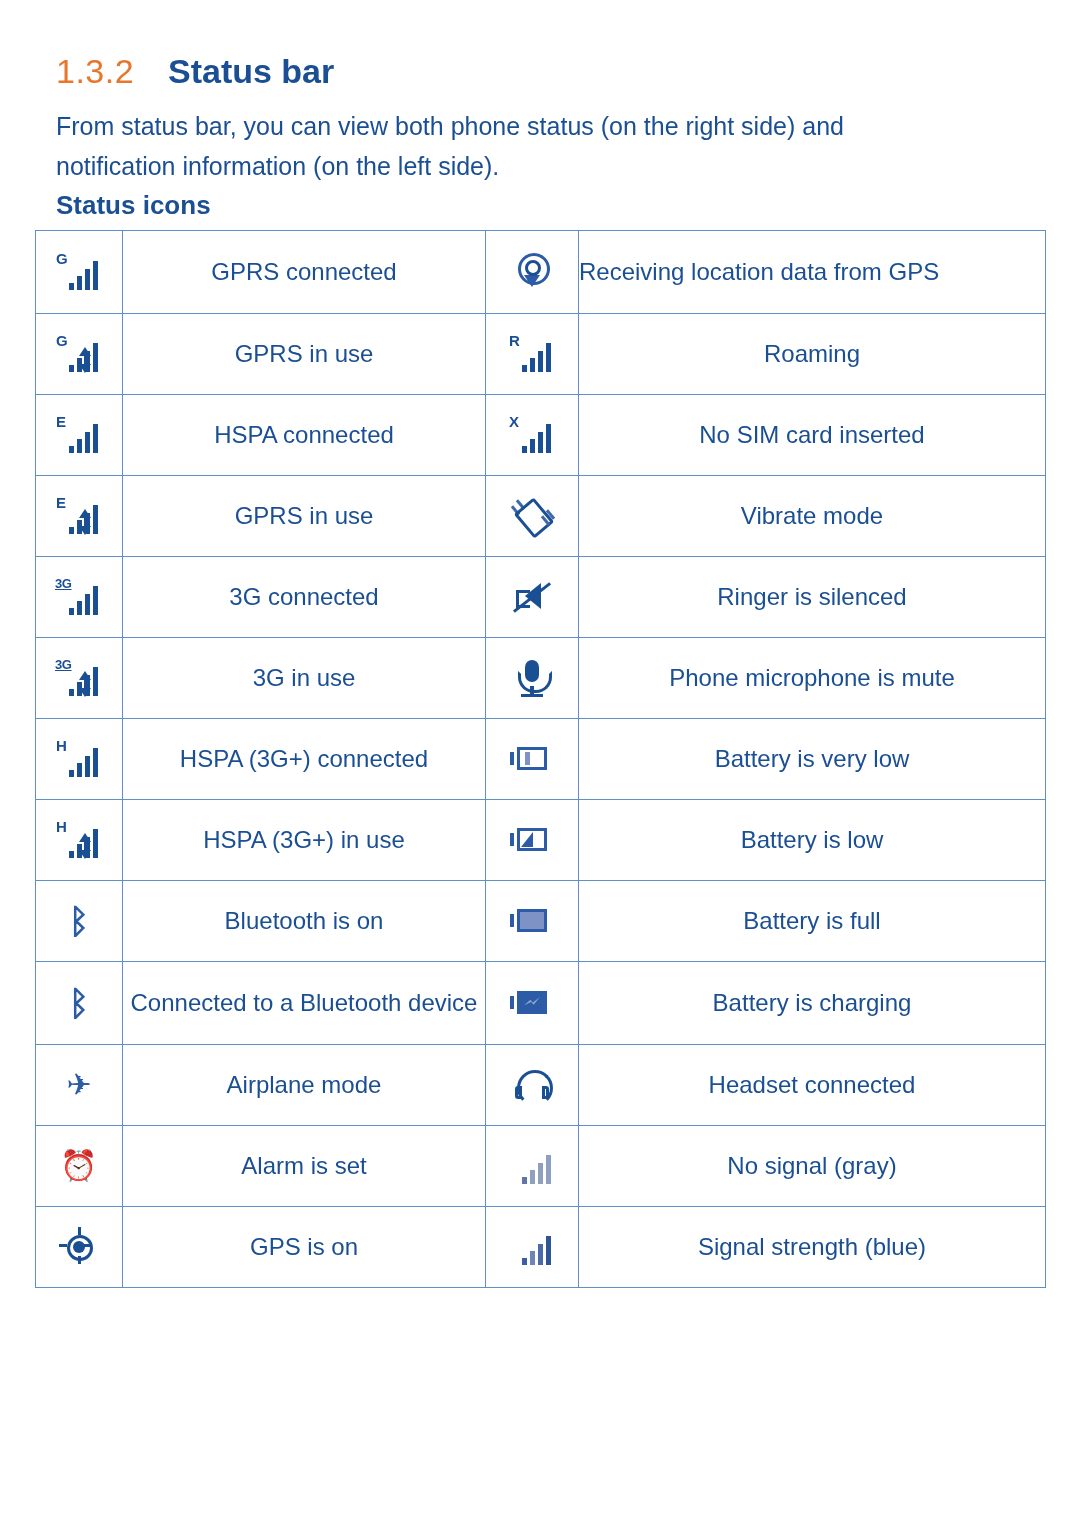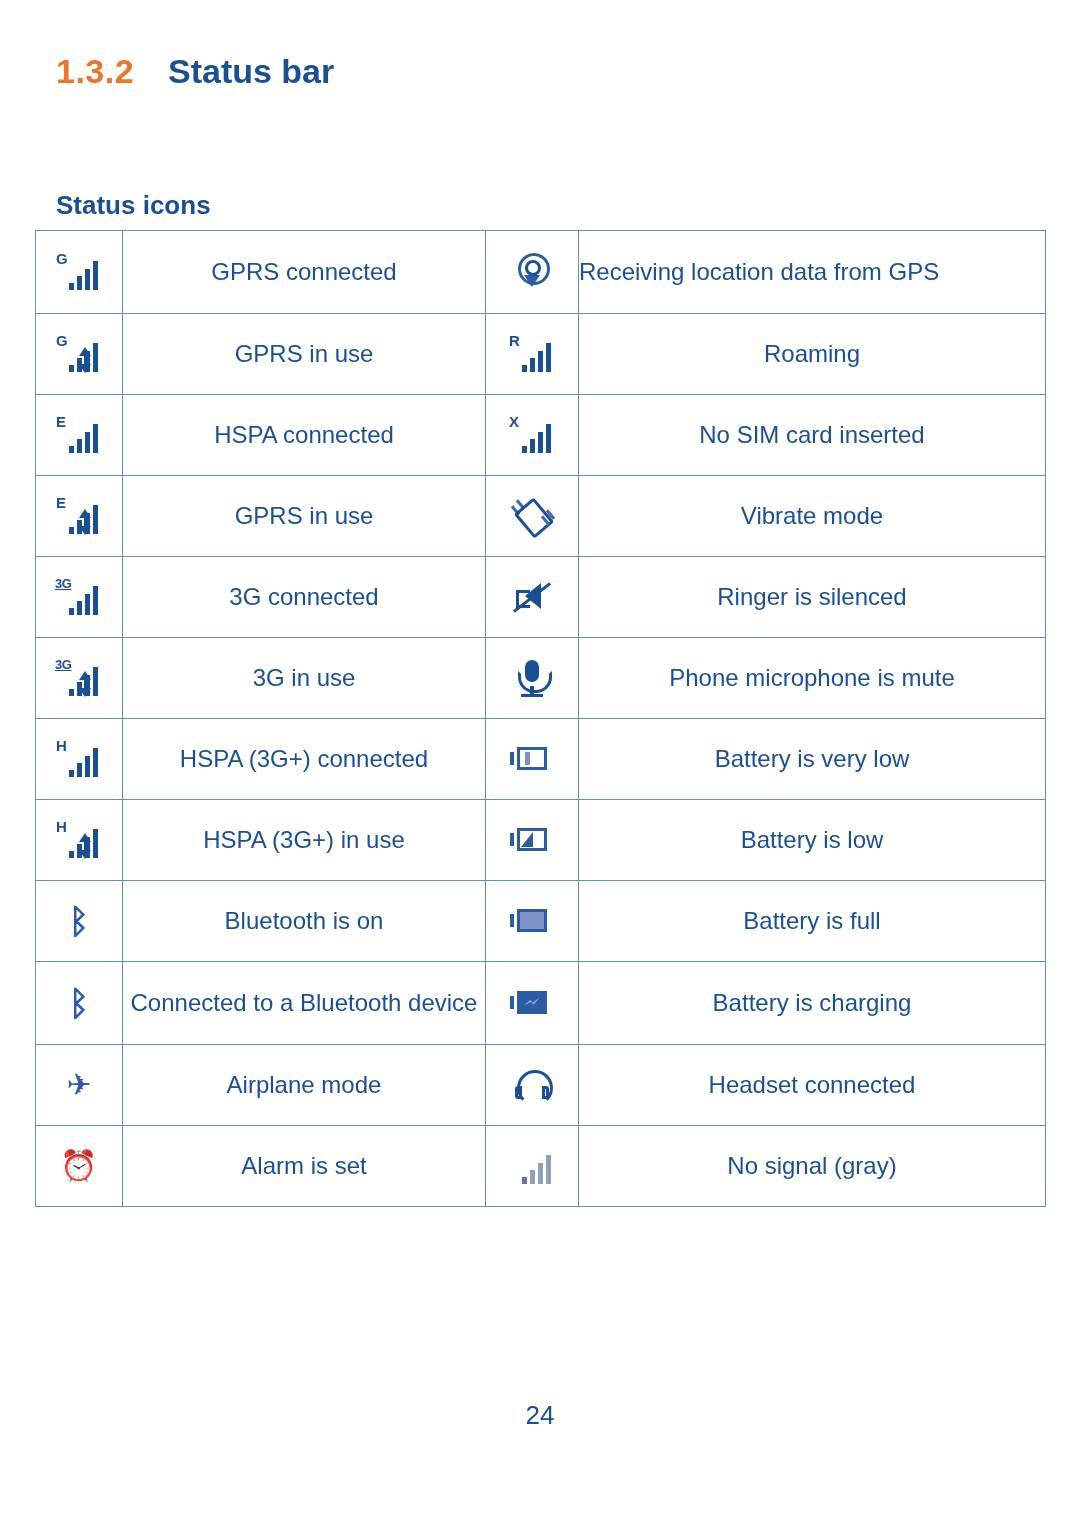--- a/index.html
+++ b/index.html
@@ -26,21 +26,21 @@
   .heading {
     position: absolute;
     left: 56px;
     top: 52px;
     display: flex;
     align-items: baseline;
   }
   .heading-num {
     color: #e8762c;
     font-size: 34px;
-    font-weight: bold;
+    font-weight: normal;
     letter-spacing: 0.5px;
     width: 112px;
     display: inline-block;
   }
   .heading-title {
     color: #1b4f94;
     font-size: 34px;
     font-weight: bold;
   }
 
@@ -432,20 +432,24 @@
 </head>
 <body>
 
 <div class="page">
 
   <div class="heading">
     <span class="heading-num">1.3.2</span>
     <span class="heading-title">Status bar</span>
   </div>
 
+  <div class="intro">
+    <div>From status bar, you can view both phone status (on the right side) and</div>
+    <div class="last-line">notification information (on the left side).</div>
+  </div>
 
   <div class="subheading">Status icons</div>
 
   <table class="icon-table">
     <colgroup>
       <col class="col-icon">
         <col class="col-text-left">
         <col class="col-icon2">
         <col class="col-text-right">
     </colgroup>
@@ -696,19 +700,39 @@
                 <i></i>
                 <i></i>
                 <i></i>
                 <i></i>
               </span>
           </span>
         </td>
         <td class="cell-text">No signal (gray)</td>
       </tr>
 
+      <tr class="r-med">
+        <td class="cell-icon">
+          <span class="ic gps-on">
+            <span class="tick t-t"></span><span class="tick t-b"></span>
+            <span class="tick t-l"></span><span class="tick t-r"></span>
+            <span class="ring"></span><span class="core"></span>
+          </span>
+        </td>
+        <td class="cell-text">GPS is on</td>
+        <td class="cell-icon">
+          <span class="ic">
+            <span class="bars mixed">
+                <i></i>
+                <i></i>
+                <i></i>
+                <i></i>
+              </span>
+          </span>
+        </td>
+        <td class="cell-text">Signal strength (blue)</td>
+      </tr>
 
     </tbody>
   </table>
 
-  <div class="page-num">24</div>
 
 </div>
 
 </body></html>

